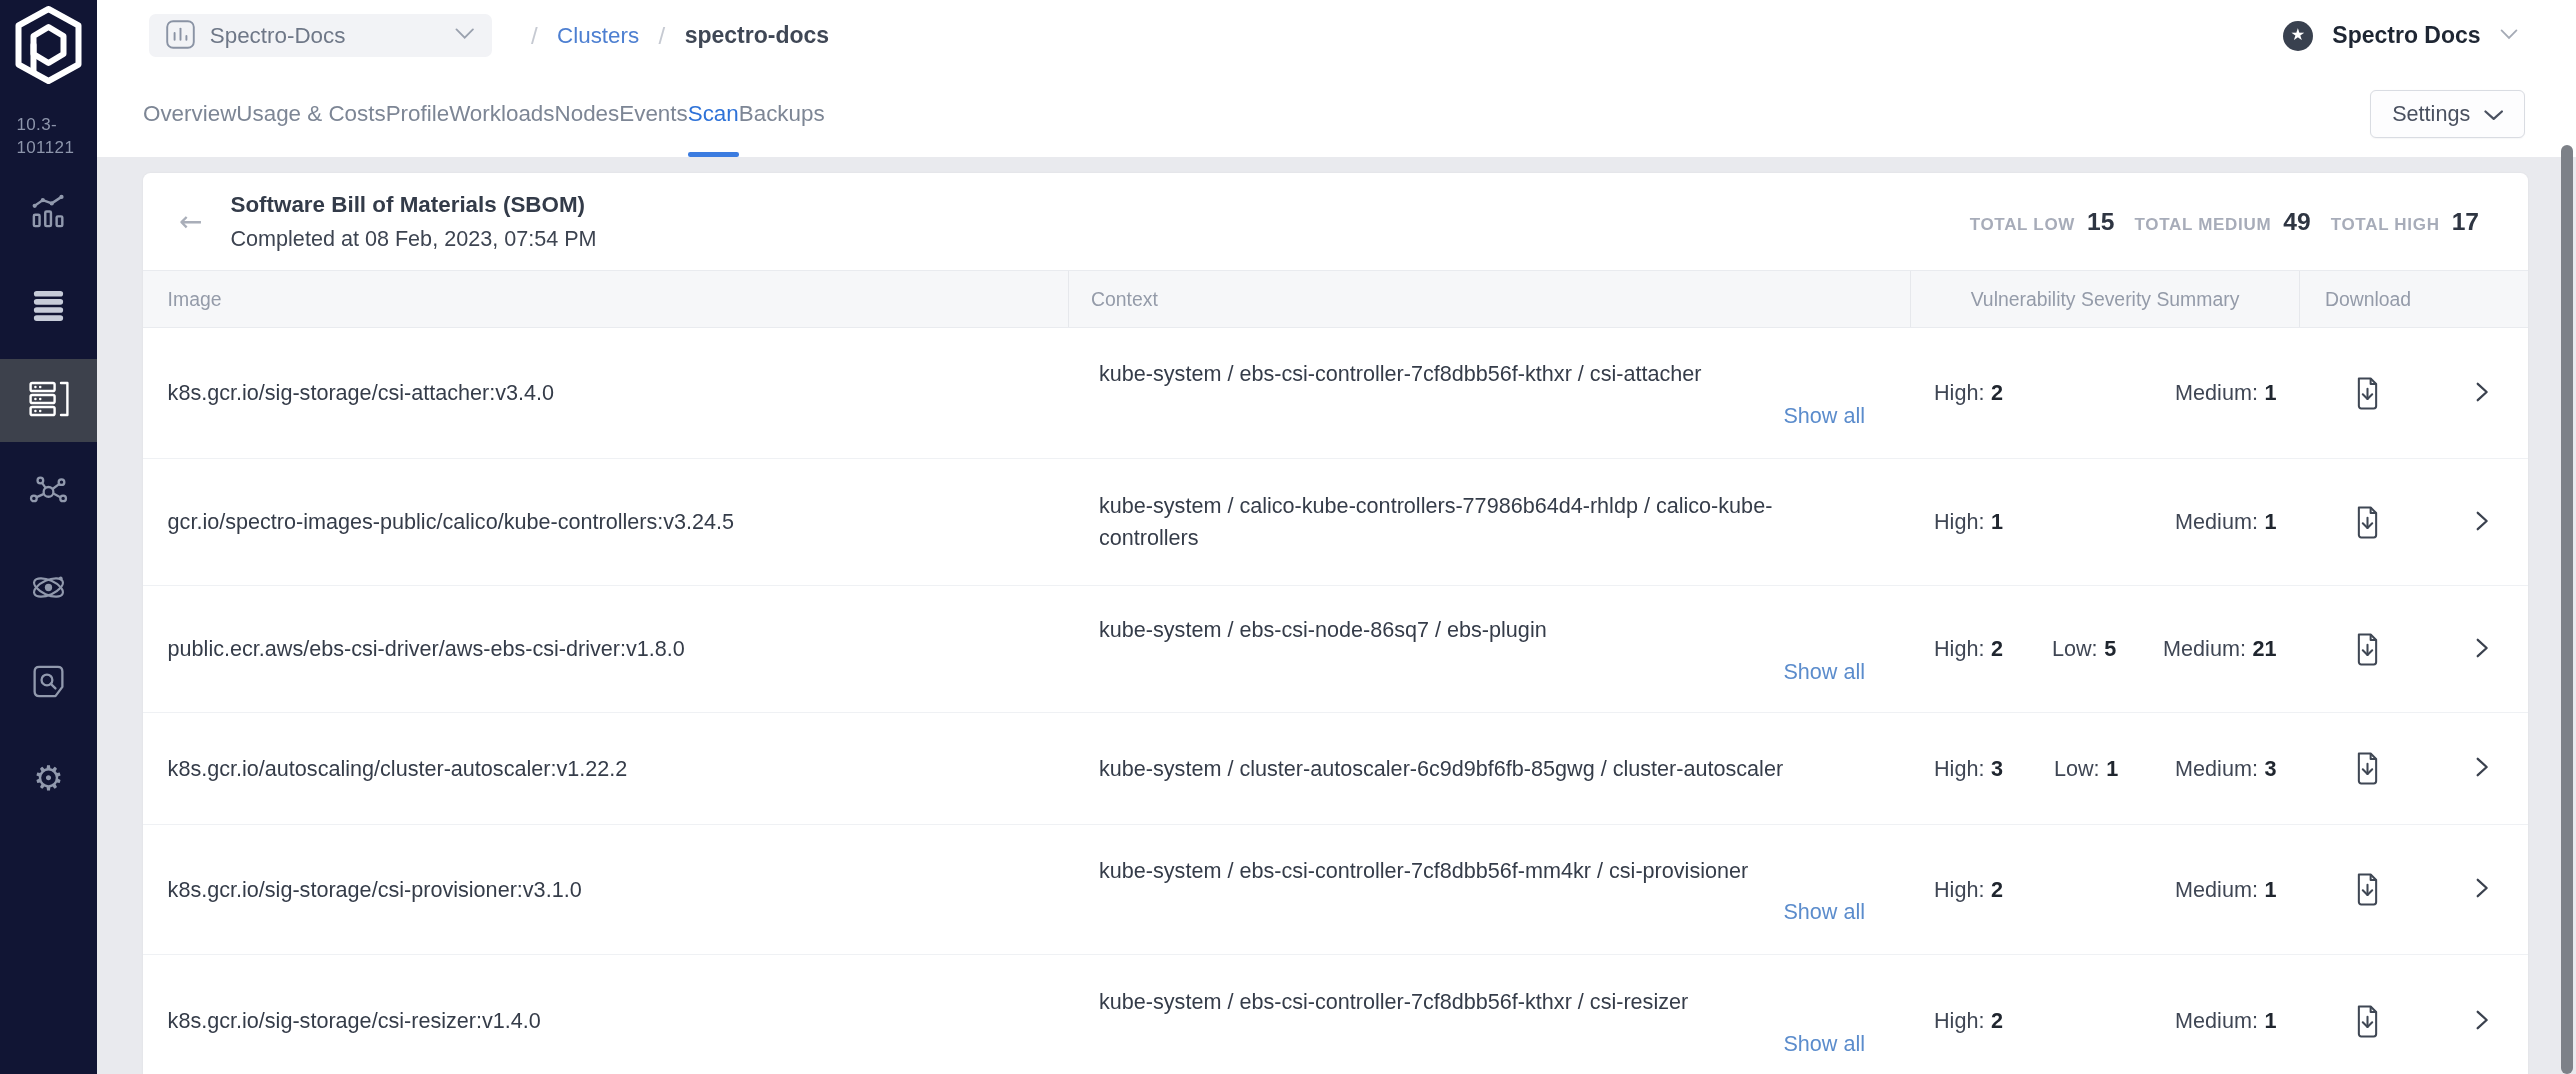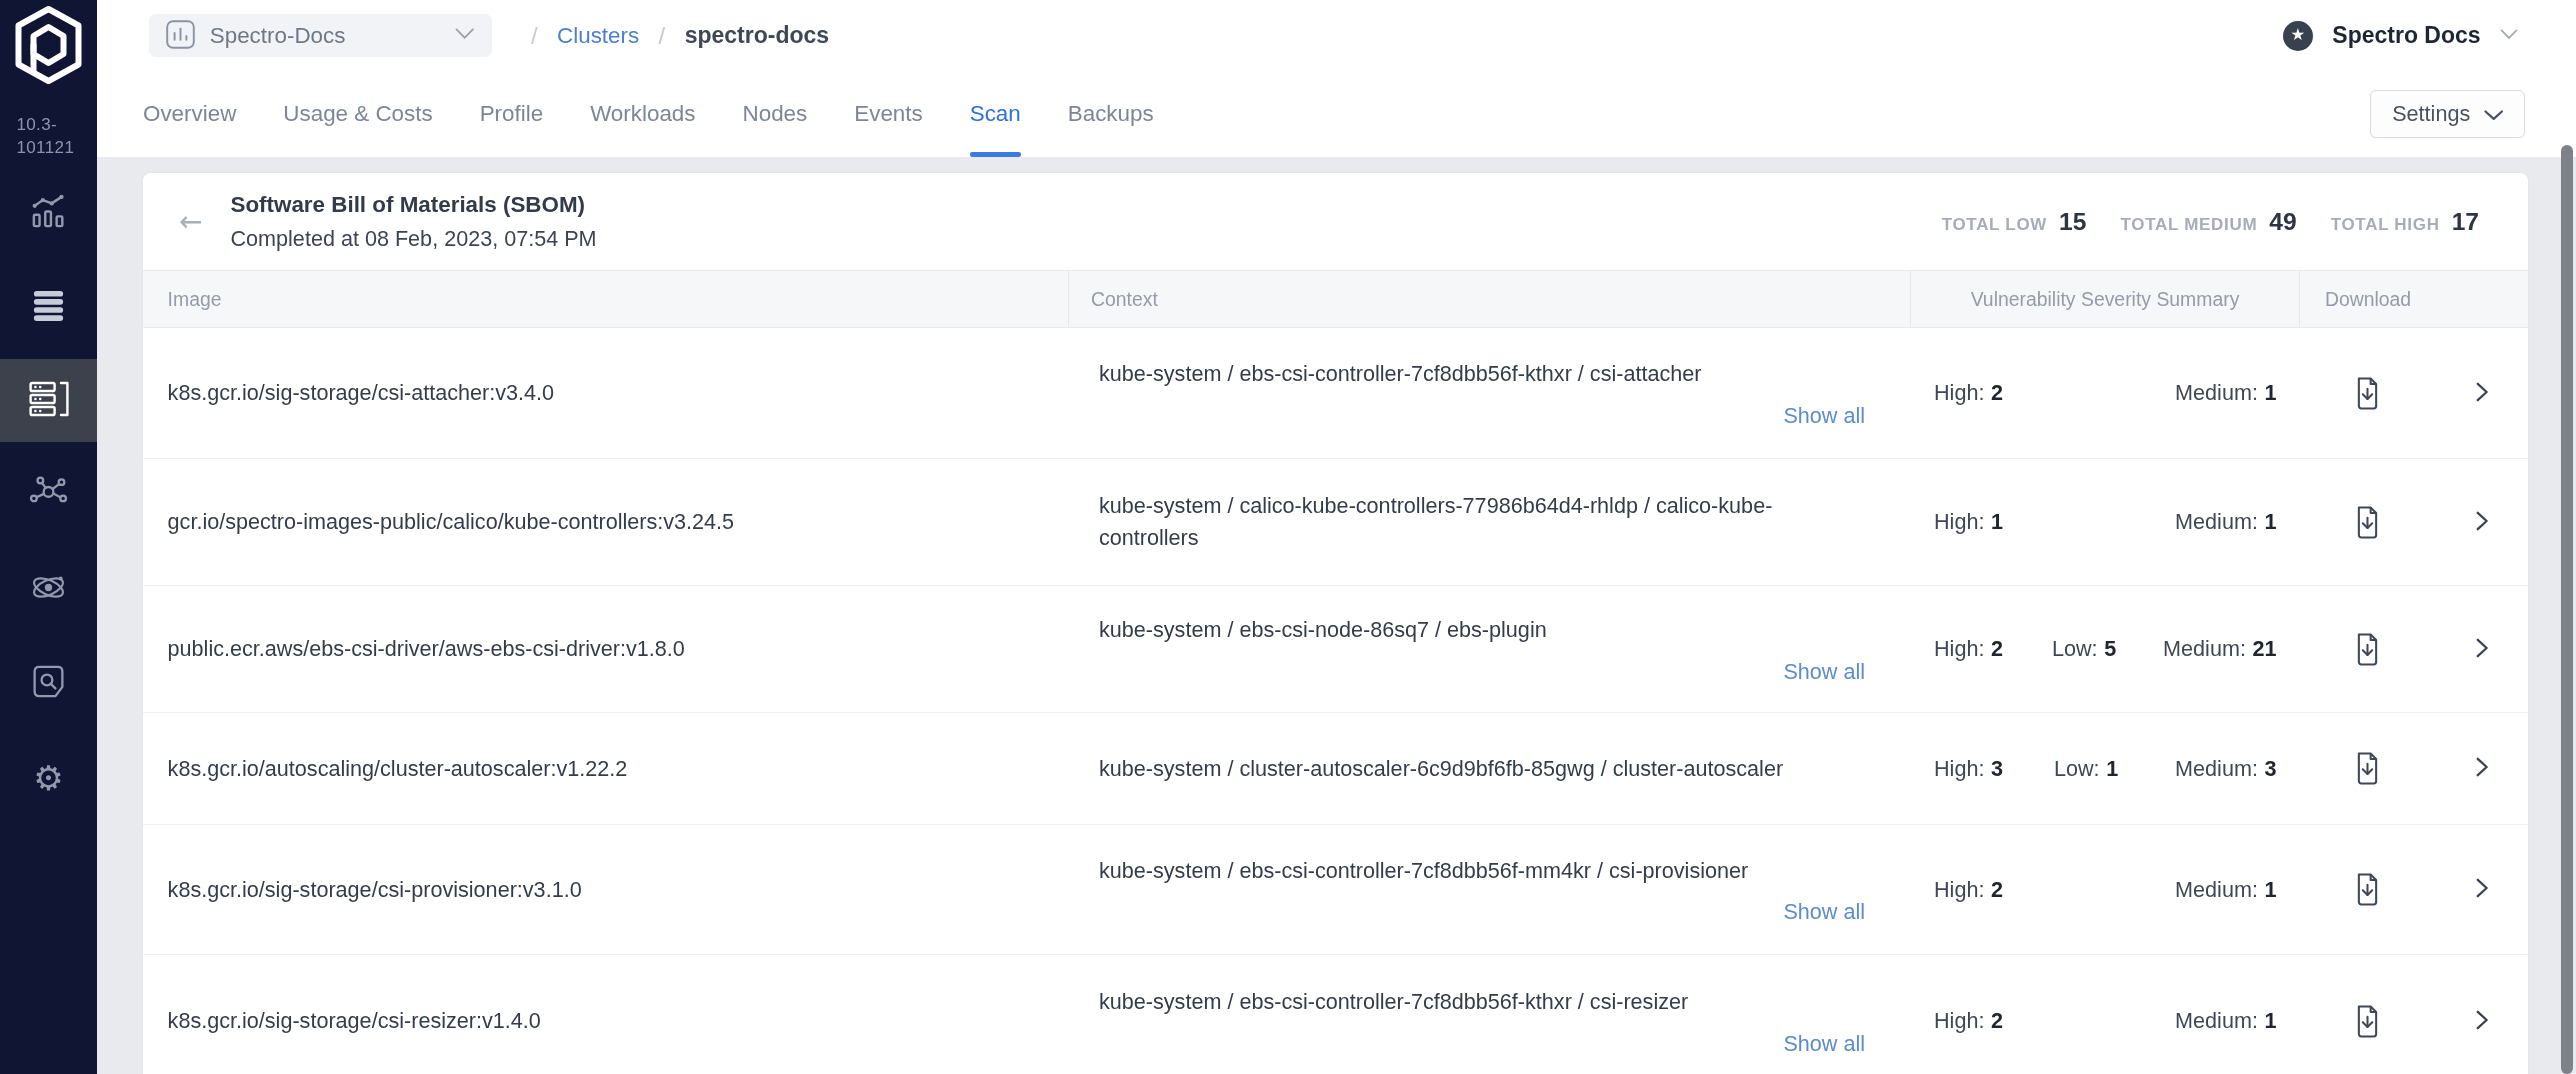--- a/index.html
+++ b/index.html
@@ -25,34 +25,34 @@
   .bc-sep { color:#c6cad2; font-size:24px; }
   .bc-link { color:#4d7fd1; font-size:22.4px; cursor:pointer; text-decoration:none; }
   .bc-current { color:#3f4755; font-size:23px; font-weight:600; }
   .account { margin-left:auto; display:flex; align-items:center; gap:19.4px; cursor:pointer; }
   .avatar { width:30px; height:30px; border-radius:50%; background:#39414f; display:flex; align-items:center; justify-content:center; }
   .avatar-star { font-family:"DejaVu Sans", sans-serif; color:#fff; font-size:16.4px; line-height:1; }
   .account-name { font-size:23px; font-weight:600; color:#1e2633; }
 
   
   .tabbar { position:relative; height:86px; background:#fff; display:flex; align-items:stretch; padding-left:46px; }
-  .tabs { display:flex; gap:47px; }
+  .tabs { display:flex; }
   .tab { display:flex; align-items:center; font-size:22.4px; color:#7d8695; position:relative; cursor:pointer; white-space:nowrap; }
   .tab--active { color:#2e72d8; font-weight:500; }
   .tab--active::after { content:""; position:absolute; left:0; right:0; bottom:0; height:5.2px; background:#3b7ce0; border-radius:2.2px; }
   .settings-btn { position:absolute; right:51px; top:50%; transform:translateY(-50%); height:48px; padding:0 21px; background:#fdfdfe; border:0.7px solid #d9dce2; border-radius:6px; display:flex; align-items:center; gap:13.4px; font-size:21.6px; color:#4a5160; font-family:inherit; cursor:pointer; box-shadow:0 0.7px 1.5px rgba(20,27,40,0.04); }
 
   
   .content { position:relative; height:918px; background:#e9eaee; padding:16.4px 48px 0 46px; }
   .card { background:#fff; border-radius:7.5px 7.5px 0 0; height:100%; overflow:hidden; box-shadow:0 0.7px 2.2px rgba(20,27,40,0.06); }
   .card-header { height:98px; display:flex; align-items:center; padding:0 49px 0 36px; border-bottom:0.7px solid #e9ebef; }
   .back { font-family:"DejaVu Sans", sans-serif; font-size:28px; color:#a9aeb9; margin-right:28px; cursor:pointer; }
   .title { font-size:22.4px; font-weight:600; color:#333b49; margin-bottom:7.5px; }
   .subtitle { font-size:21.6px; color:#3d4451; }
-  .totals { margin-left:auto; display:flex; align-items:center; gap:34px;justify-content:flex-end; }
+  .totals { margin-left:auto; display:flex; align-items:center; gap:20px;justify-content:flex-end; }
   .total { display:flex; align-items:baseline; gap:12px; white-space:nowrap; }
   .total-label { font-size:17px; font-weight:600; color:#a7acb9; letter-spacing:0.7px; }
   .total-value { font-size:24.6px; font-weight:600; color:#2e3542; }
 
   
   .thead, .row { display:grid; grid-template-columns:925px 842px 389px 137px 1fr; }
   .thead { height:57px; background:#f6f7f9; border-bottom:0.7px solid #e9ebef; }
   .th { display:flex; align-items:center; font-size:19.4px; color:#949ba9; }
   .th-image { padding-left:24.6px; }
   .th-context { padding-left:22px; border-left:0.7px solid #e6e8ec; }

